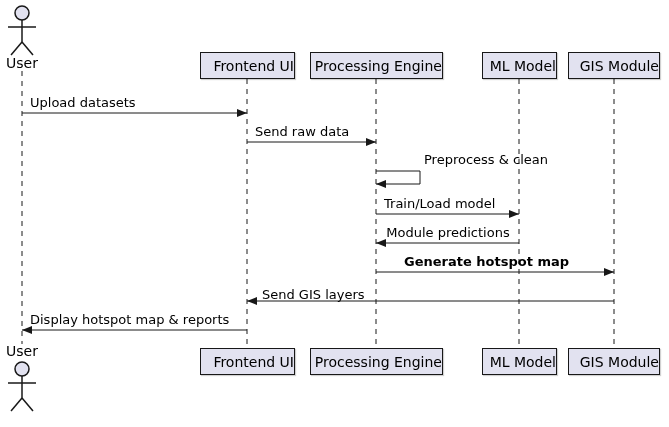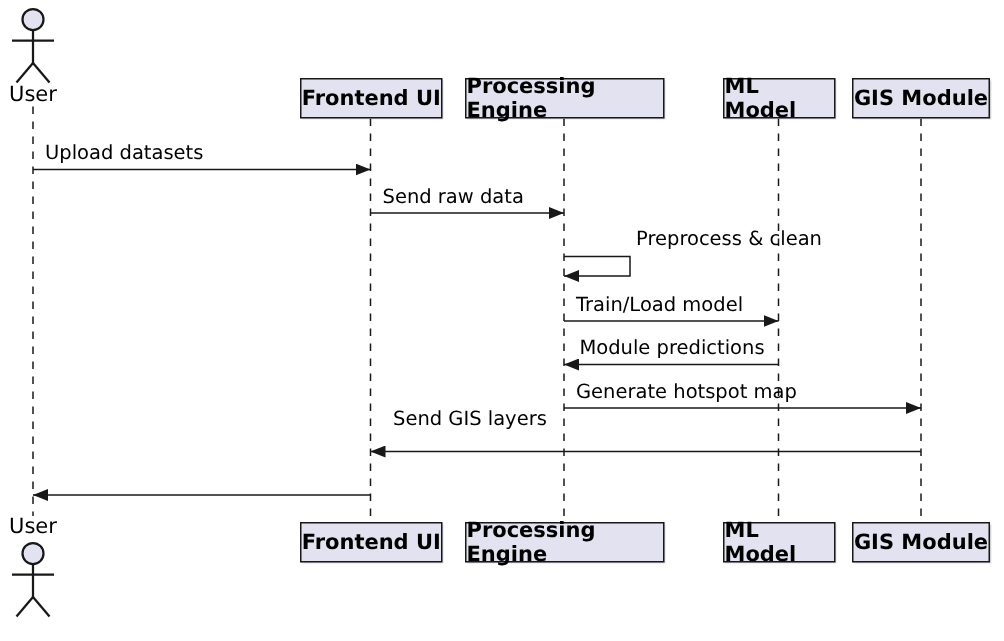--- a/index.html
+++ b/index.html
@@ -14,24 +14,23 @@
     overflow: hidden;
   }
   .layer { position: absolute; inset: 0; }
   .participant {
     position: absolute;
     height: 27px;
     background: var(--participant-fill, #E2E2F0);
     border: 1px solid var(--participant-border, #181818);
     display: flex;
     align-items: center;
-    justify-content: center;
+    justify-content: flex-end;
     font-size: 14px;
     box-shadow: 1px 1px 1px rgba(0,0,0,0.18);
-    font-weight: bold;
   }
   .msg-label {
     position: absolute;
     font-size: 13px;
     white-space: nowrap;
   }
   .msg-label.centered { text-align: center; }
   .actor-label {
     position: absolute;
     width: 44px;
@@ -115,16 +114,17 @@
   </div>
   <div class="participant" style="left:568px; top:348px; width:92px;">
     <span>GIS Module</span>
   </div>
 
   <div class="msg-label" style="left:255px; top:124px;">Send raw data</div>
   <div class="msg-label" style="left:30px; top:95px;">Upload datasets</div>
   <div class="msg-label" style="left:384px; top:152px;margin-left:40px;">Preprocess &amp; clean</div>
   <div class="msg-label" style="left:384px; top:196px;text-align:center;">Train/Load model</div>
   <div class="msg-label centered" style="left:380px; top:225px; width:136px;">Module predictions</div>
-  <div class="msg-label" style="left:384px; top:254px;">Generate hotspot map</div>
-  <div class="msg-label" style="left:262px; top:272px;">Send GIS layers</div>
+  <div class="msg-label" style="left:404px; top:254px;font-weight:bold;">Generate hotspot map</div>
+  <div class="msg-label" style="left:262px; top:287px;">Send GIS layers</div>
+  <div class="msg-label" style="left:30px; top:312px;">Display hotspot map &amp; reports</div>
 
 </div>
 
 </body></html>

